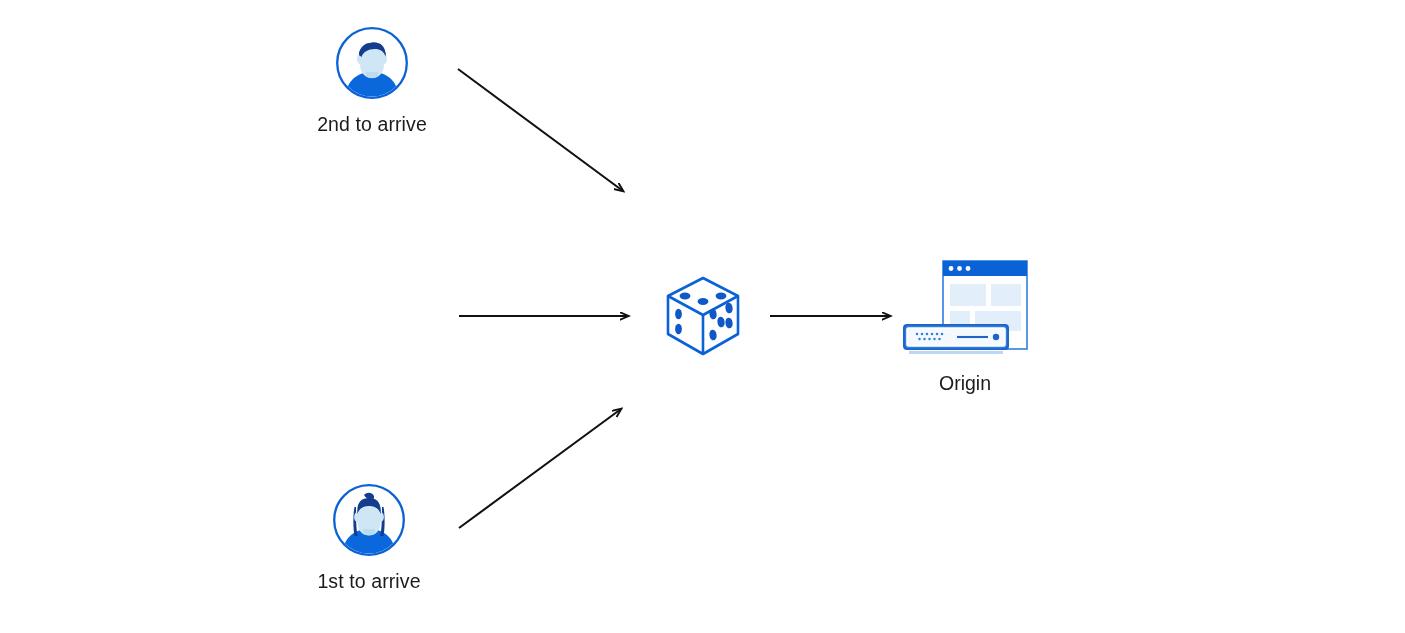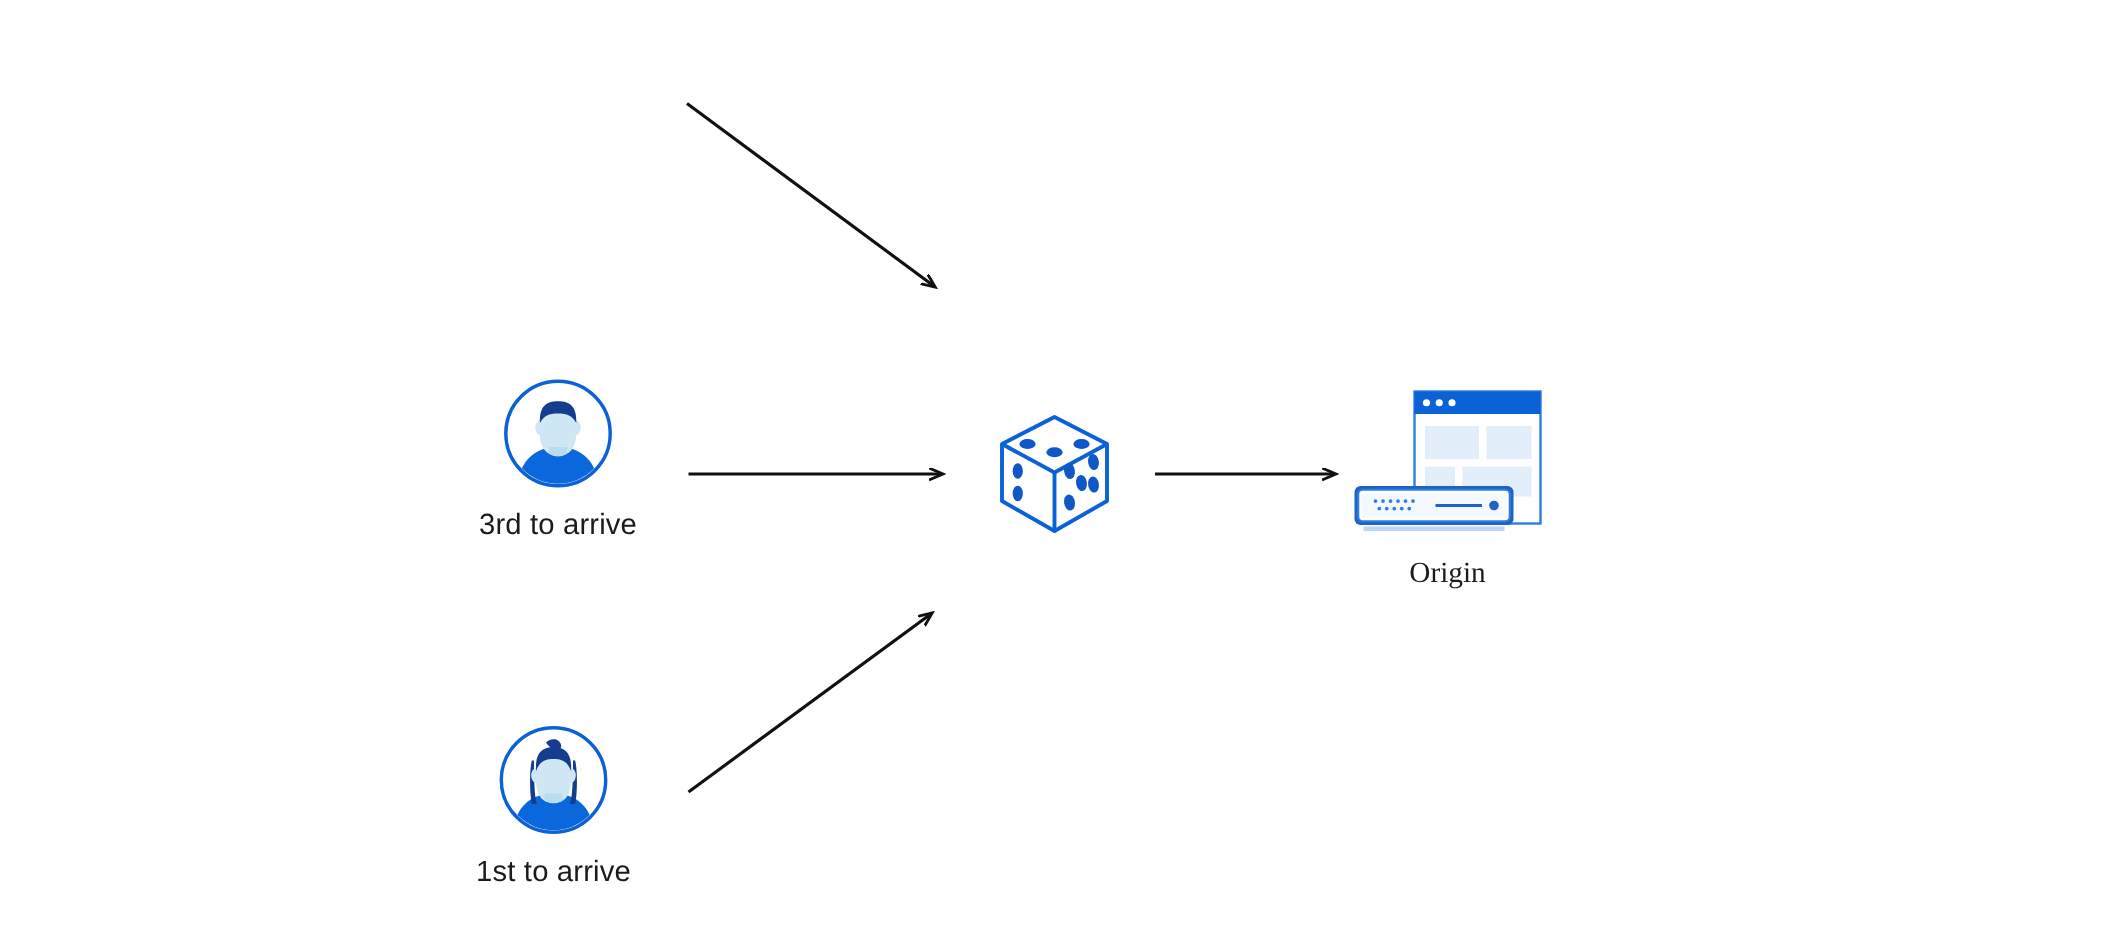--- a/index.html
+++ b/index.html
@@ -86,39 +86,40 @@
 
     <line x1="458" y1="69" x2="623" y2="191" stroke="#111111" stroke-width="2.1" marker-end="url(#ah)"></line>
 
     <line x1="459" y1="316" x2="628" y2="316" stroke="#111111" stroke-width="2.1" marker-end="url(#ah)"></line>
 
     <line x1="459" y1="528" x2="621" y2="409" stroke="#111111" stroke-width="2.1" marker-end="url(#ah)"></line>
 
     <line x1="770" y1="316" x2="890" y2="316" stroke="#111111" stroke-width="2.1" marker-end="url(#ah)"></line>
   </svg>
 
-
-  <div class="node avatar-node" style="left:312px; top:252px;">
+  <div class="node avatar-node" style="left:312px; top:26px;">
     <svg class="avatar" viewBox="0 0 74 74">
-      <clipPath id="clipB">
+      <clipPath id="clipA">
           <circle cx="37" cy="37" r="33.5"></circle>
         </clipPath>
       <circle cx="37" cy="37" r="34.8" fill="#ffffff" stroke="#0b62d6" stroke-width="2.3"></circle>
-      <g clip-path="url(#clipB)">
+      <g clip-path="url(#clipA)">
         <path d="M37 46 C20 46 11 57 9 74 L65 74 C63 57 54 46 37 46 Z" fill="#0a68dc"></path>
         <path d="M30 40 h14 v10 h-14 z" fill="#cfe7f5"></path>
         <ellipse cx="25.5" cy="33" rx="3.6" ry="5.2" fill="#cfe7f5"></ellipse>
         <ellipse cx="48.5" cy="33" rx="3.6" ry="5.2" fill="#cfe7f5"></ellipse>
         <path d="M25 29 C25 17 49 17 49 29 L49 38 C49 48 43 52 37 52 C31 52 25 48 25 38 Z" fill="#cfe7f5"></path>
-        <path d="M25 30 C24.5 19 29 15.5 37 15.5 C45 15.5 49.6 19 49.2 30 C46.5 25 43 23.6 37 23.6 C31 23.6 27.5 25 25 30 Z" fill="#143d8f"></path>
+        <path d="M24 29 C23 15 52 13 50.5 30 C49 25 45 23 40 23 C33 23 28 26 26.5 31 Z" fill="#143d8f"></path>
+        <path d="M24.4 30 C24.2 21 29 17 37 16.4 C46 15.8 51 21 50.7 30.6 C48 24 43 21.5 37 21.6 C31.5 21.7 27 23.8 24.4 30 Z" fill="#143d8f"></path>
         <path d="M31 50 C33 53 41 53 43 50 L43 46 L31 46 Z" fill="#b9dcef"></path>
       </g>
     </svg>
-    <div class="node-label">3rd to arrive</div>
-  </div>
+    <div class="node-label">2nd to arrive</div>
+  </div>
+
 
   <div class="node avatar-node" style="left:309px; top:483px;">
     <svg class="avatar" viewBox="0 0 74 74">
       <clipPath id="clipC">
           <circle cx="37" cy="37" r="33.5"></circle>
         </clipPath>
       <circle cx="37" cy="37" r="34.8" fill="#ffffff" stroke="#0b62d6" stroke-width="2.3"></circle>
       <g clip-path="url(#clipC)">
         <path d="M37 46 C20 46 11 57 9 74 L65 74 C63 57 54 46 37 46 Z" fill="#0a68dc"></path>
         <path d="M30 40 h14 v10 h-14 z" fill="#cfe7f5"></path>
@@ -150,21 +151,21 @@
         <ellipse cx="20.5" cy="57" rx="3.4" ry="5.2"></ellipse>
         <ellipse cx="55" cy="42" rx="3.6" ry="5.4" transform="rotate(-8 55 42)"></ellipse>
         <ellipse cx="71" cy="36" rx="3.6" ry="5.4" transform="rotate(-8 71 36)"></ellipse>
         <ellipse cx="63" cy="50" rx="3.6" ry="5.4" transform="rotate(-8 63 50)"></ellipse>
         <ellipse cx="71" cy="51" rx="3.6" ry="5.4" transform="rotate(-8 71 51)"></ellipse>
         <ellipse cx="55" cy="63" rx="3.6" ry="5.4" transform="rotate(-8 55 63)"></ellipse>
       </g>
     </svg>
   </div>
 
-  <div class="node origin-node" style="left:880px; top:258px;font-family:Liberation Serif, serif;">
+  <div class="node origin-node" style="left:880px; top:258px;">
     <svg class="origin-art" viewBox="0 0 140 110">
 
       <rect x="48" y="3" width="84" height="88" fill="#ffffff" stroke="#2f7de0" stroke-width="1.6"></rect>
       <rect x="48" y="3" width="84" height="15" fill="#0b62d6"></rect>
       <g fill="#ffffff">
         <circle cx="56" cy="10.5" r="2.4"></circle>
         <circle cx="64.5" cy="10.5" r="2.4"></circle>
         <circle cx="73" cy="10.5" r="2.4"></circle>
       </g>
       <rect x="55" y="26" width="36" height="22" fill="#e3eefb"></rect>

